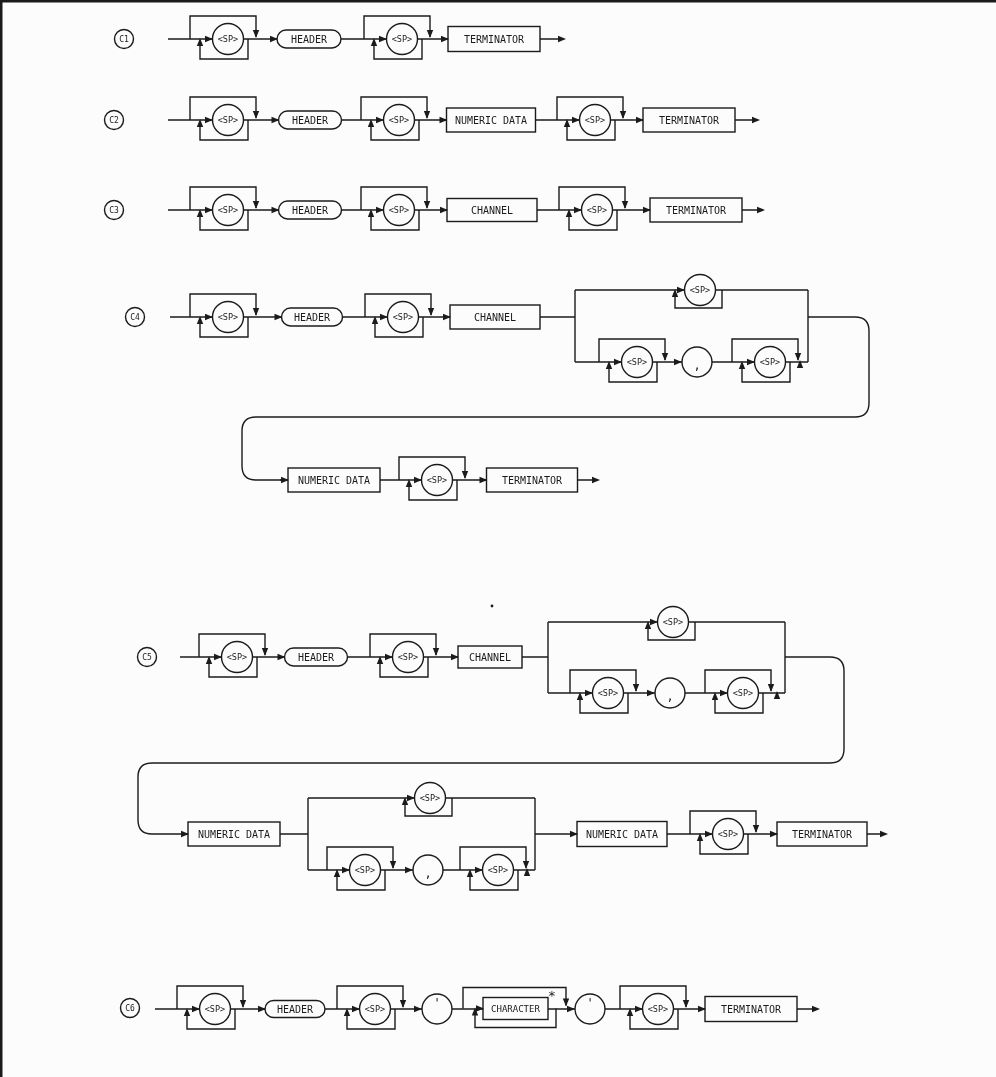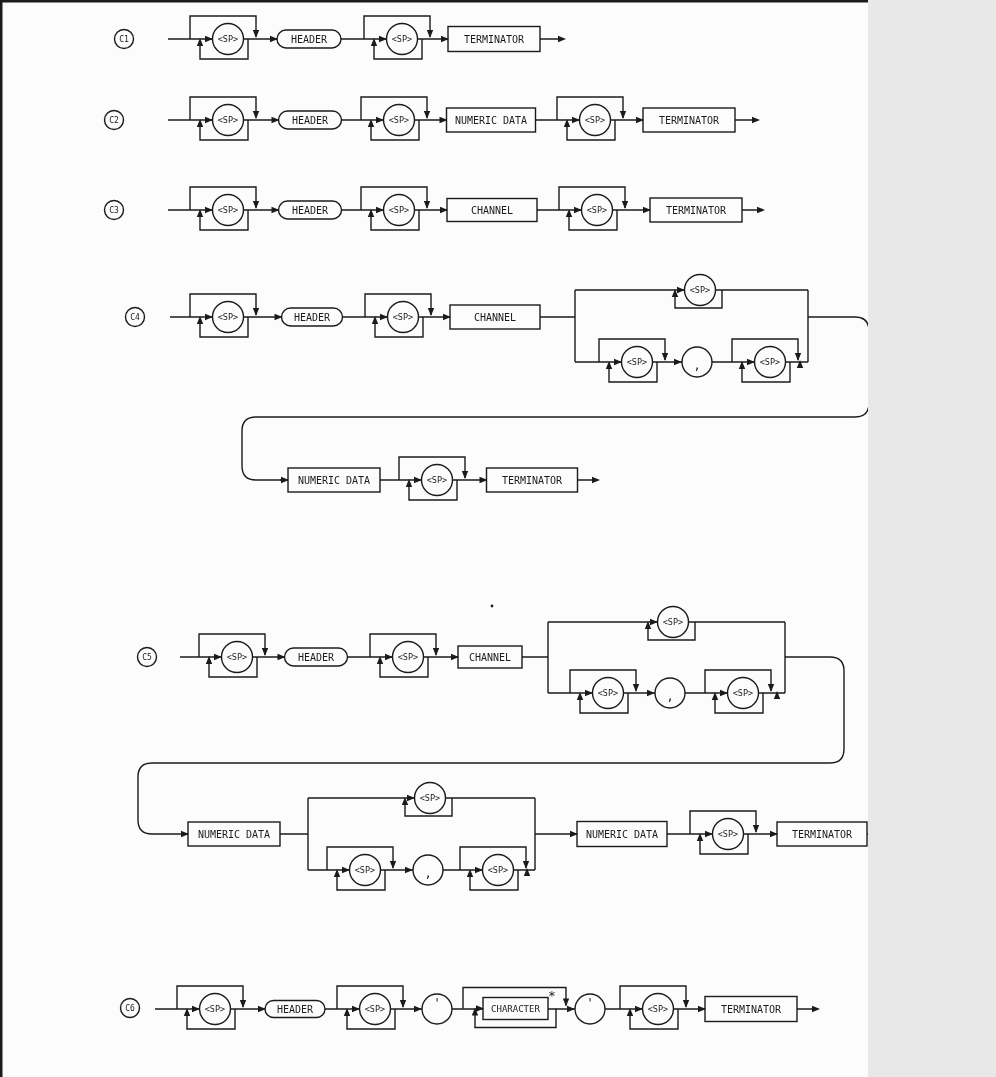--- a/index.html
+++ b/index.html
@@ -1,16 +1,16 @@
 <!DOCTYPE html>
 <html><head>
 <meta charset="utf-8">
 <style>
   html,body{margin:0;padding:0;background:#e8e8e8;}
-  .canvas{position:relative;width:868px;height:1077px;background:#fcfcfc;overflow:hidden;
+  .canvas{position:relative;width:996px;height:1077px;background:#fcfcfc;overflow:hidden;
           font-family:"DejaVu Sans Mono","Liberation Mono",monospace;}
   svg text{font-family:"DejaVu Sans Mono","Liberation Mono",monospace;fill:#1b1b1b;}
 </style>
 </head>
 <body>
 
 <div class="canvas">
   <svg id="diagram" xmlns="http://www.w3.org/2000/svg" width="996" height="1077" viewBox="0 0 996 1077" style="background: rgb(252, 252, 252);">
       <g>
         <rect x="0" y="0" width="2.5" height="1077" fill="#1b1b1b"></rect>

